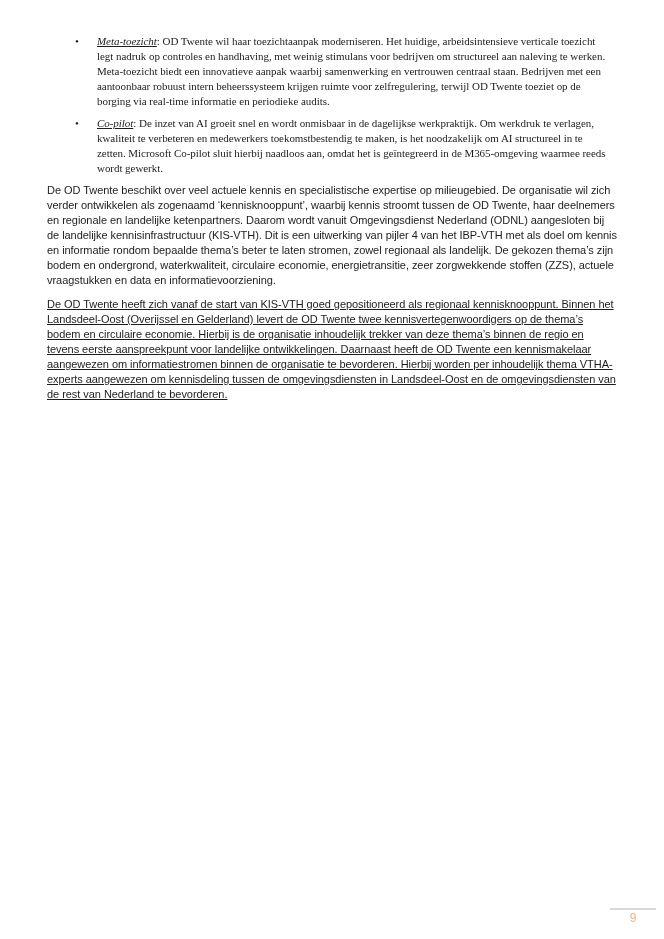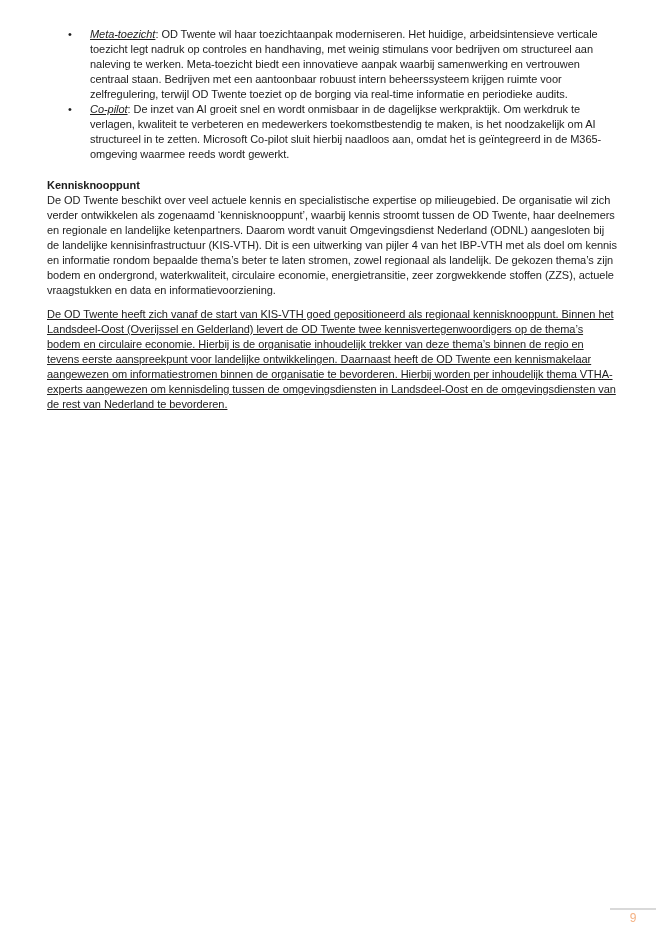--- a/index.html
+++ b/index.html
@@ -28,21 +28,22 @@
     letter-spacing: -0.05px;
   }
   ul.bullets {
     margin: 0;
     padding: 0;
     list-style: none;
   }
   ul.bullets li {
     position: relative;
     padding-left: 43px;
-    margin: 0;
+    margin: 7px;
+    font-family: Liberation Serif, serif;
   }
   ul.bullets li::before {
     content: "\2022";
     position: absolute;
     left: 21px;
     top: 0;
     font-size: 11px;
   }
   .lead {
     font-style: italic;
@@ -85,21 +86,20 @@
 
     <ul class="bullets">
       <li>
         <span class="lead">Meta-toezicht</span><span>: OD Twente wil haar toezichtaanpak moderniseren. Het huidige, arbeidsintensieve verticale toezicht legt nadruk op controles en handhaving, met weinig stimulans voor bedrijven om structureel aan naleving te werken. Meta-toezicht biedt een innovatieve aanpak waarbij samenwerking en vertrouwen centraal staan. Bedrijven met een aantoonbaar robuust intern beheerssysteem krijgen ruimte voor zelfregulering, terwijl OD Twente toeziet op de borging via real-time informatie en periodieke audits.</span>
       </li>
       <li>
         <span class="lead">Co-pilot</span><span>: De inzet van AI groeit snel en wordt onmisbaar in de dagelijkse werkpraktijk. Om werkdruk te verlagen, kwaliteit te verbeteren en medewerkers toekomstbestendig te maken, is het noodzakelijk om AI structureel in te zetten. Microsoft Co-pilot sluit hierbij naadloos aan, omdat het is geïntegreerd in de M365-omgeving waarmee reeds wordt gewerkt.</span>
       </li>
     </ul>
 
-    <h2 class="section-heading">Kennisknooppunt</h2>
 
     <p class="body-para">De OD Twente beschikt over veel actuele kennis en specialistische expertise op milieugebied. De organisatie wil zich verder ontwikkelen als zogenaamd ‘kennisknooppunt’, waarbij kennis stroomt tussen de OD Twente, haar deelnemers en regionale en landelijke ketenpartners. Daarom wordt vanuit Omgevingsdienst Nederland (ODNL) aangesloten bij de landelijke kennisinfrastructuur (KIS-VTH). Dit is een uitwerking van pijler 4 van het IBP-VTH met als doel om kennis en informatie rondom bepaalde thema’s beter te laten stromen, zowel regionaal als landelijk. De gekozen thema’s zijn bodem en ondergrond, waterkwaliteit, circulaire economie, energietransitie, zeer zorgwekkende stoffen (ZZS), actuele vraagstukken en data en informatievoorziening.</p>
 
     <p class="body-para spaced">De OD Twente heeft zich vanaf de start van KIS-VTH goed gepositioneerd als regionaal kennisknooppunt. Binnen het Landsdeel-Oost (Overijssel en Gelderland) levert de OD Twente twee kennisvertegenwoordigers op de thema’s bodem en circulaire economie. Hierbij is de organisatie inhoudelijk trekker van deze thema’s binnen de regio en tevens eerste aanspreekpunt voor landelijke ontwikkelingen. Daarnaast heeft de OD Twente een kennismakelaar aangewezen om informatiestromen binnen de organisatie te bevorderen. Hierbij worden per inhoudelijk thema VTHA-experts aangewezen om kennisdeling tussen de omgevingsdiensten in Landsdeel-Oost en de omgevingsdiensten van de rest van Nederland te bevorderen.</p>
 
   </div>
 
   <div class="footer">
     <div class="page-number">9</div>
   </div>

